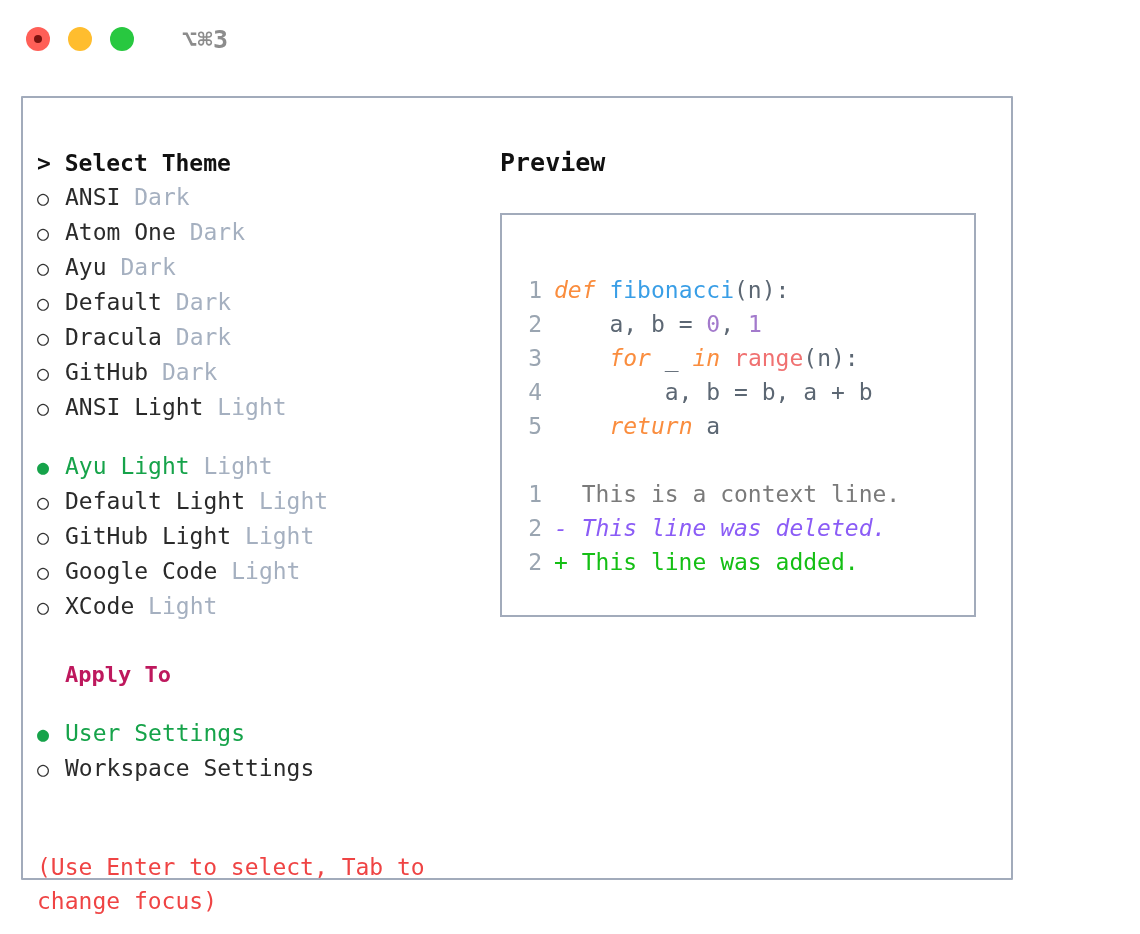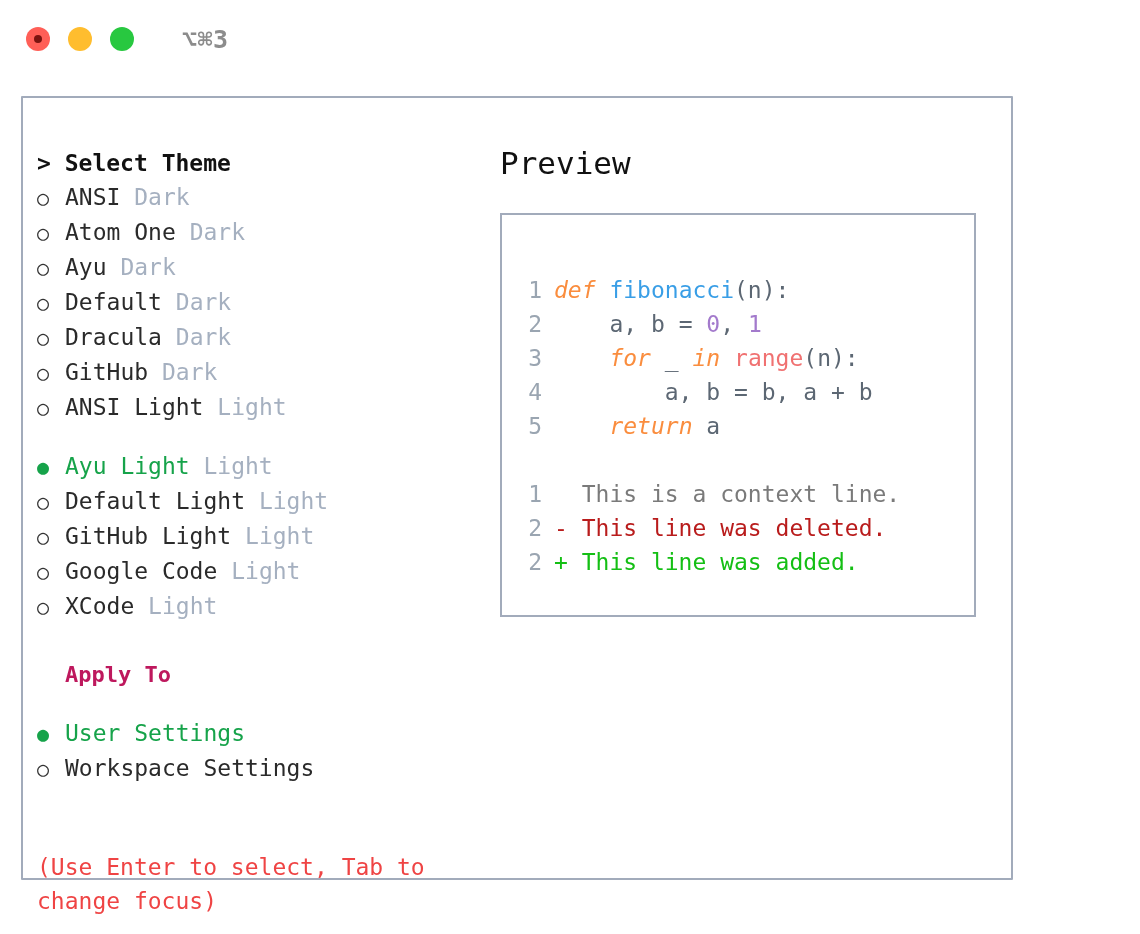--- a/index.html
+++ b/index.html
@@ -145,22 +145,22 @@
   }
 
   
   .right-col {
     position: absolute;
     left: 477px;
     top: 48px;
     width: 500px;
   }
   .preview-title {
-    font-size: 31px;
-    font-weight: normal;
+    font-size: 25px;
+    font-weight: bold;
     color: #111111;
     line-height: 34px;
   }
 
   .preview-box {
     margin-top: 33px;
     width: 476px;
     height: 404px;
     border: 2px solid #a2abbb;
     box-sizing: border-box;
@@ -185,21 +185,21 @@
   .code-gap { height: 34px; }
 
   .t-kw    { color: #fa8d3e; font-style: italic; }
   .t-fn    { color: #399ee6; margin-top: 20px; }
   .t-num   { color: #a37acc; }
   .t-call  { color: #f07171; }
   .t-punct { color: #5c6773; }
   .t-var   { color: #5c6773; }
 
   .d-ctx { color: #7a7a7a; }
-  .d-del { color: #b91c1c; }
+  .d-del { color: #8b5cf6; font-style: italic; }
   .d-add { color: #14bf14; }
 </style>
 </head>
 <body>
 
 <div class="window">
 
   <div class="titlebar">
     <div class="traffic">
       <span class="dot red"></span>

